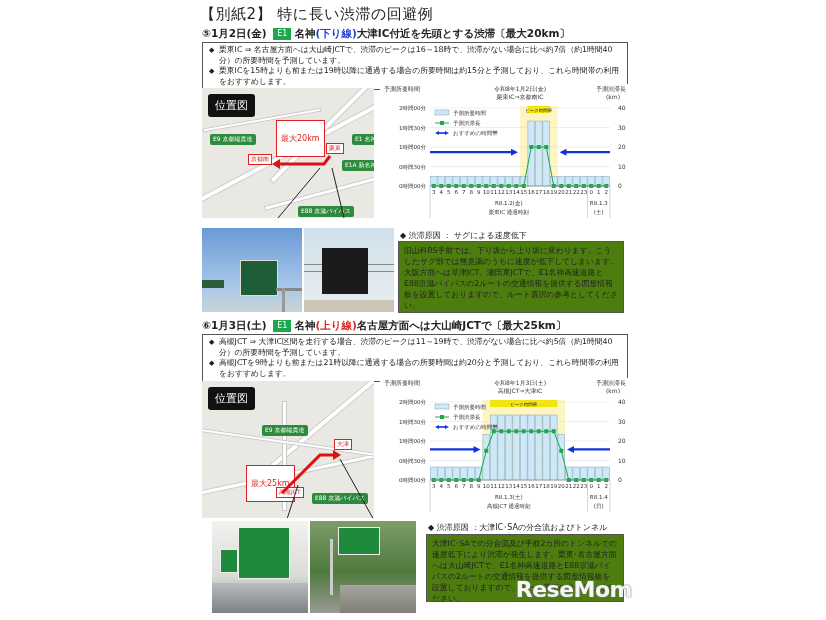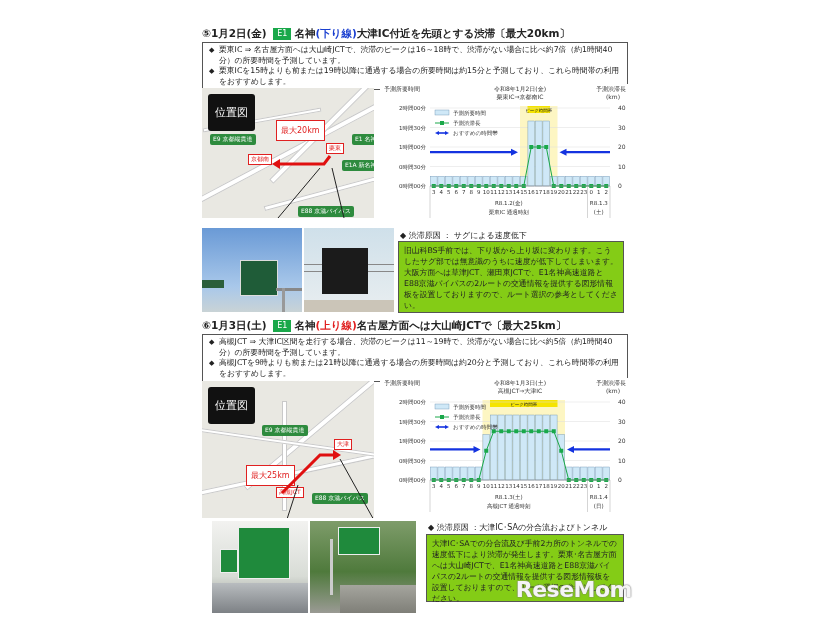--- a/index.html
+++ b/index.html
@@ -7,37 +7,38 @@
   .page { position: absolute; left: 198px; top: 0; width: 430px; height: 620px; }
   .doc-title { position: absolute; left: 2px; top: 5px; font-size: 15px; font-weight: normal; letter-spacing: 0.5px; }
   .case-head { position: absolute; left: 4px; font-size: 10.5px; font-weight: bold; white-space: nowrap; }
   .e1 { display: inline-block; background: #19a84a; color: #fff; font-size: 8px; padding: 0 4px; margin: 0 3px; font-weight: normal; line-height: 12px; vertical-align: 1px; }
   .dir-down { color: #1a3fd0; margin-top: 32px; }
   .dir-up { color: #e02020; margin-top: 27px; }
   .note-box { position: absolute; left: 4px; width: 426px; border: 1px solid #555; padding: 2px 6px 2px 6px; font-size: 7.8px; line-height: 10.5px; }
   .note-item { padding-left: 10px; position: relative; }
   .note-item::before { content: "◆"; position: absolute; left: 0; top: 0; font-size: 7px; }
   .map { position: absolute; left: 4px; width: 172px; height: 130px; background: #e9e8e2; overflow: hidden; }
-  .map-label { position: absolute; left: 6px; top: 6px; background: #111; color: #fff; font-size: 11px; padding: 11px 7px; border-radius: 3px; }
+  .map-label { position: absolute; left: 6px; top: 6px; background: #111; color: #fff; font-size: 11px; padding: 4px 7px; border-radius: 3px; }
   .road { position: absolute; background: #fff; border: 1px solid #c9c9c9; }
   .route-badge { position: absolute; background: #2e8b3e; color: #fff; font-size: 6px; padding: 1px 3px; border-radius: 2px; white-space: nowrap; }
-  .max-box { position: absolute; background: #fff; border: 1px solid #e02020; color: #e02020; font-size: 8px; padding: 4px 4px; text-align: center; }
+  .max-box { position: absolute; background: #fff; border: 1px solid #e02020; color: #e02020; font-size: 8px; padding: 12px 4px; text-align: center; }
   .place-box { position: absolute; border: 1px solid #e02020; color: #e02020; background: #fff; font-size: 6px; padding: 0 2px; }
   .chart { position: absolute; left: 182px; width: 248px; height: 148px; }
   .photo { position: absolute; overflow: hidden; }
   .cause-title { position: absolute; font-size: 8px; white-space: nowrap; }
-  .cause-box { position: absolute; border: 1px solid #555; padding: 3px 5px; font-size: 7.8px; line-height: 11px; background: #84cc16; }
+  .cause-box { position: absolute; border: 1px solid #555; padding: 3px 5px; font-size: 7.8px; line-height: 11px; background: #4d7c0f; }
   .watermark { position: absolute; right: 194px; bottom: 18px; font-size: 22px; font-weight: bold; color: rgba(255,255,255,0.92); text-shadow: 0 0 2px #888, 0 0 1px #555; letter-spacing: -0.5px; }
   svg text { font-family: "DejaVu Sans", sans-serif; }
 </style>
 </head>
 <body>
 
 <div class="page">
 
+  <div class="doc-title">【別紙2】 特に長い渋滞の回避例</div>
 
   <div class="case-head" style="top:27px;">
     <span>⑤</span><span>1月2日(金)</span>
     <span class="e1">E1</span><span>名神</span><span class="dir-down">(下り線)</span><span>大津IC付近を先頭とする渋滞〔最大20km〕</span>
   </div>
 
   <div class="note-box" style="top:42px;">
     <div class="note-item">栗東IC ⇒ 名古屋方面へは大山崎JCTで、渋滞のピークは16～18時で、渋滞がない場合に比べ約7倍（約1時間40分）の所要時間を予測しています。</div>
     <div class="note-item">栗東ICを15時よりも前または19時以降に通過する場合の所要時間は約15分と予測しており、これら時間帯の利用をおすすめします。</div>
   </div>

